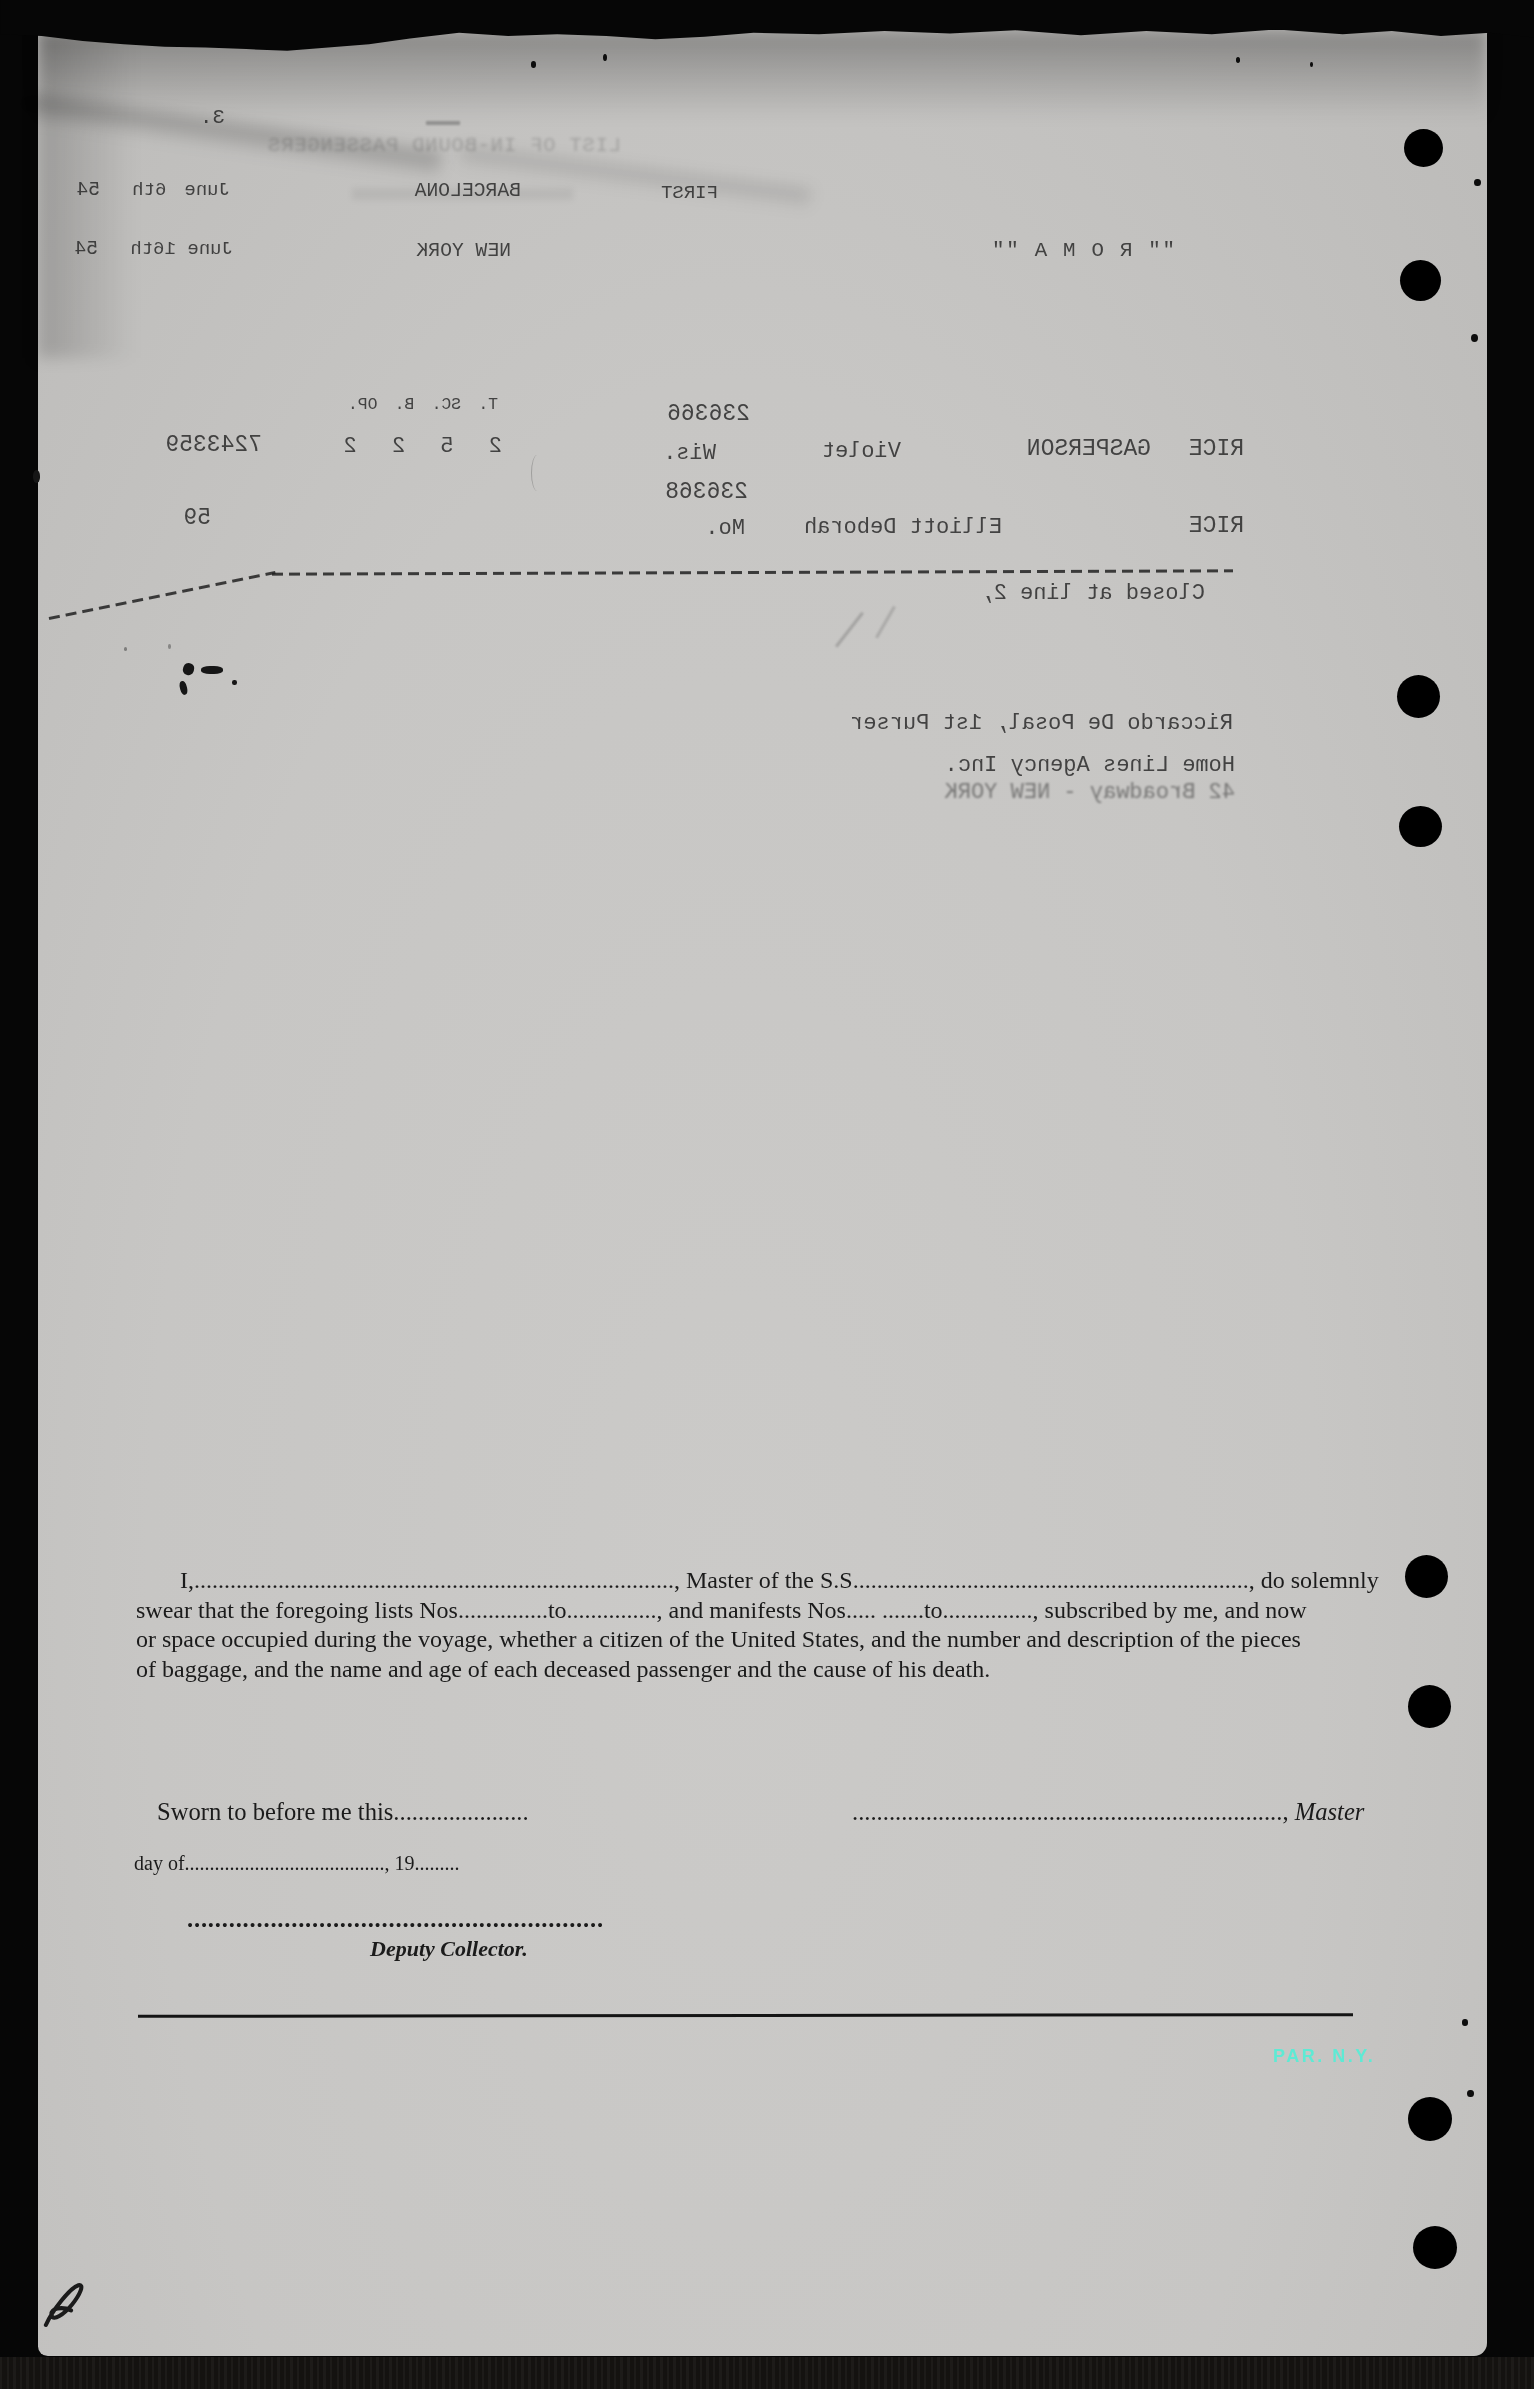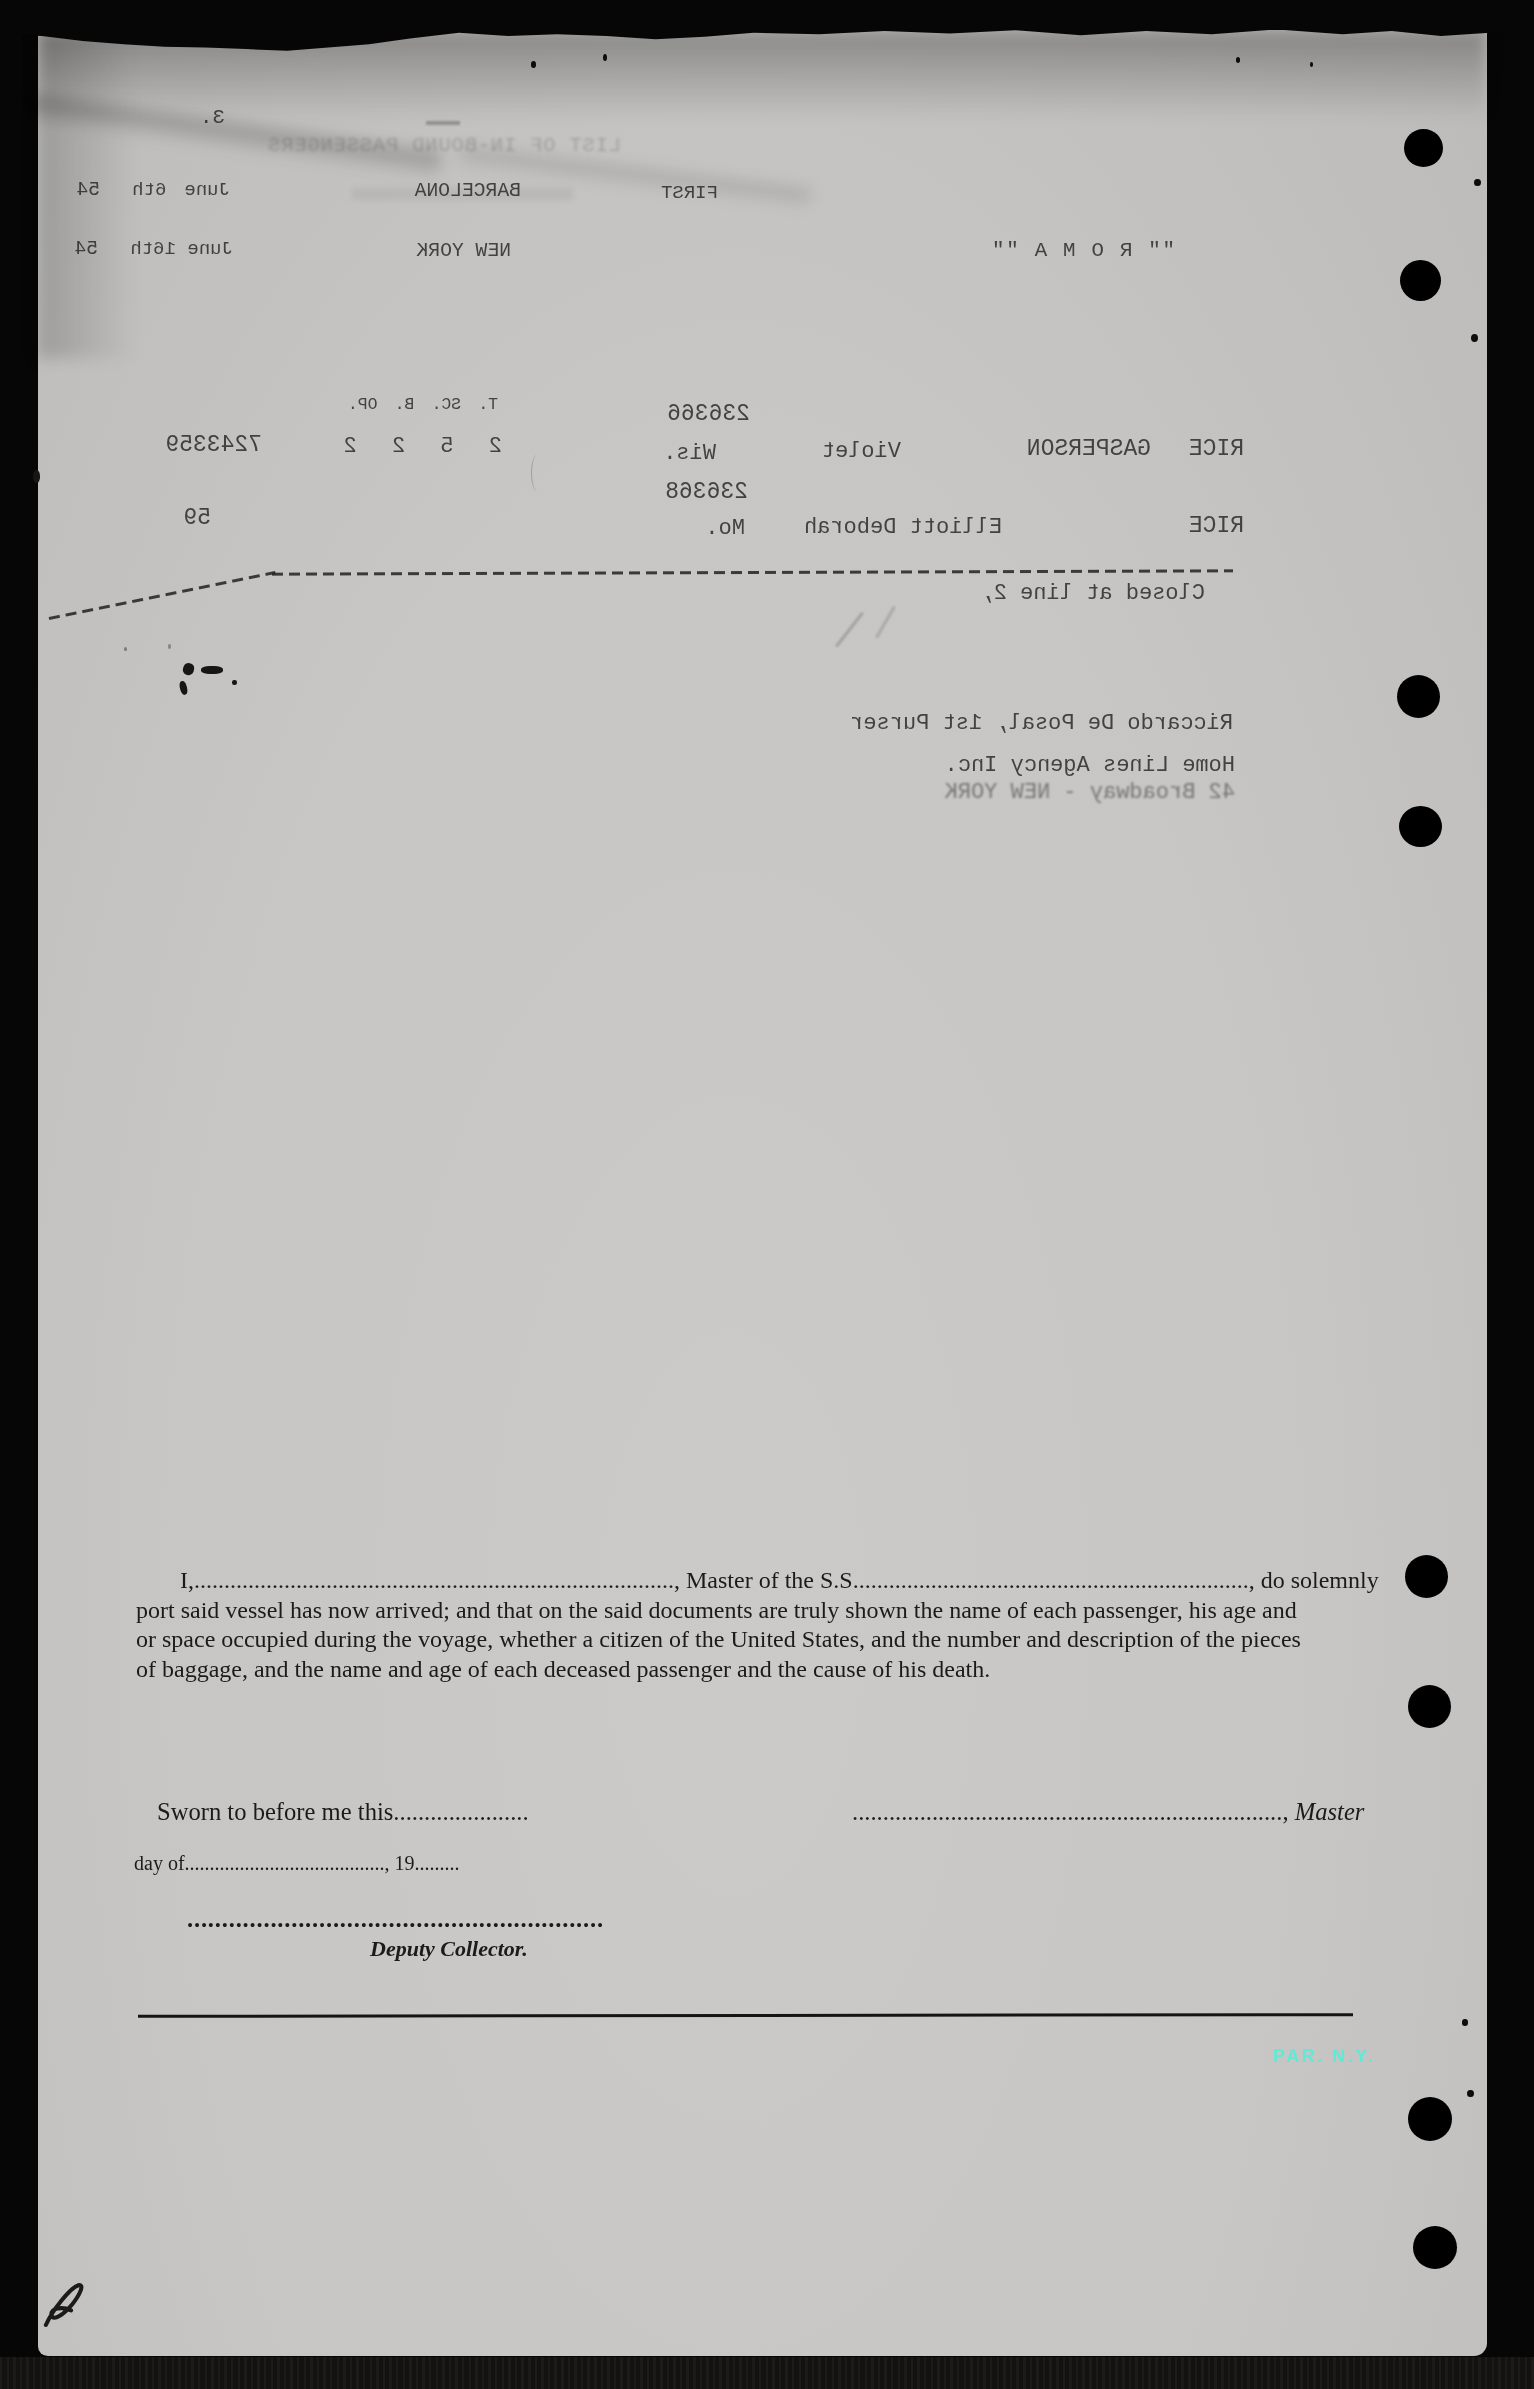--- a/index.html
+++ b/index.html
@@ -101,21 +101,21 @@
   <div class="ink" style="left:232px;top:680px;width:4.9px;height:4.9px;"></div>
   <div class="ink" style="left:124px;top:647px;width:3.3px;height:4.1px;opacity:.4;"></div>
   <div class="ink" style="left:168px;top:644px;width:3.3px;height:4.9px;opacity:.35;"></div>
 
   <div class="tw" style="left:842px;top:711px;width:391px;font-size:22px;">Riccardo De Posal, 1st Purser</div>
   <div class="tw" style="left:925px;top:753px;width:310px;font-size:22px;">Home Lines Agency Inc.</div>
   <div class="tw ghost" style="left:922px;top:780px;width:313px;font-size:22px;opacity:.5;filter:blur(0.8px);">42 Broadway - NEW YORK</div>
 
   <div class="pr" style="left:136px;top:1566px;width:1228px;font-size:24px;white-space:normal;">
     <div class="oathline" style="text-indent:44px;">I,................................................................................, Master of the S.S.................................................................., do solemnly</div>
-    <div class="oathline">port said vessel has now arrived; and that on the said documents are truly shown the name of each passenger, his age and</div>
+    <div class="oathline">swear that the foregoing lists Nos...............to..............., and manifests Nos..... .......to..............., subscribed by me, and now</div>
     <div class="oathline">or space occupied during the voyage, whether a citizen of the United States, and the number and description of the pieces</div>
     <div class="oathline">of baggage, and the name and age of each deceased passenger and the cause of his death.</div>
   </div>
 
   <div class="pr" style="left:157px;top:1798px;font-size:24.6px;">Sworn to before me this......................</div>
 
   <div class="pr" style="left:852px;top:1798px;width:503px;text-align:right;font-size:24.6px;">
     <span>......................................................................,</span>
     <span style="font-style:italic;">Master</span>
   </div>

